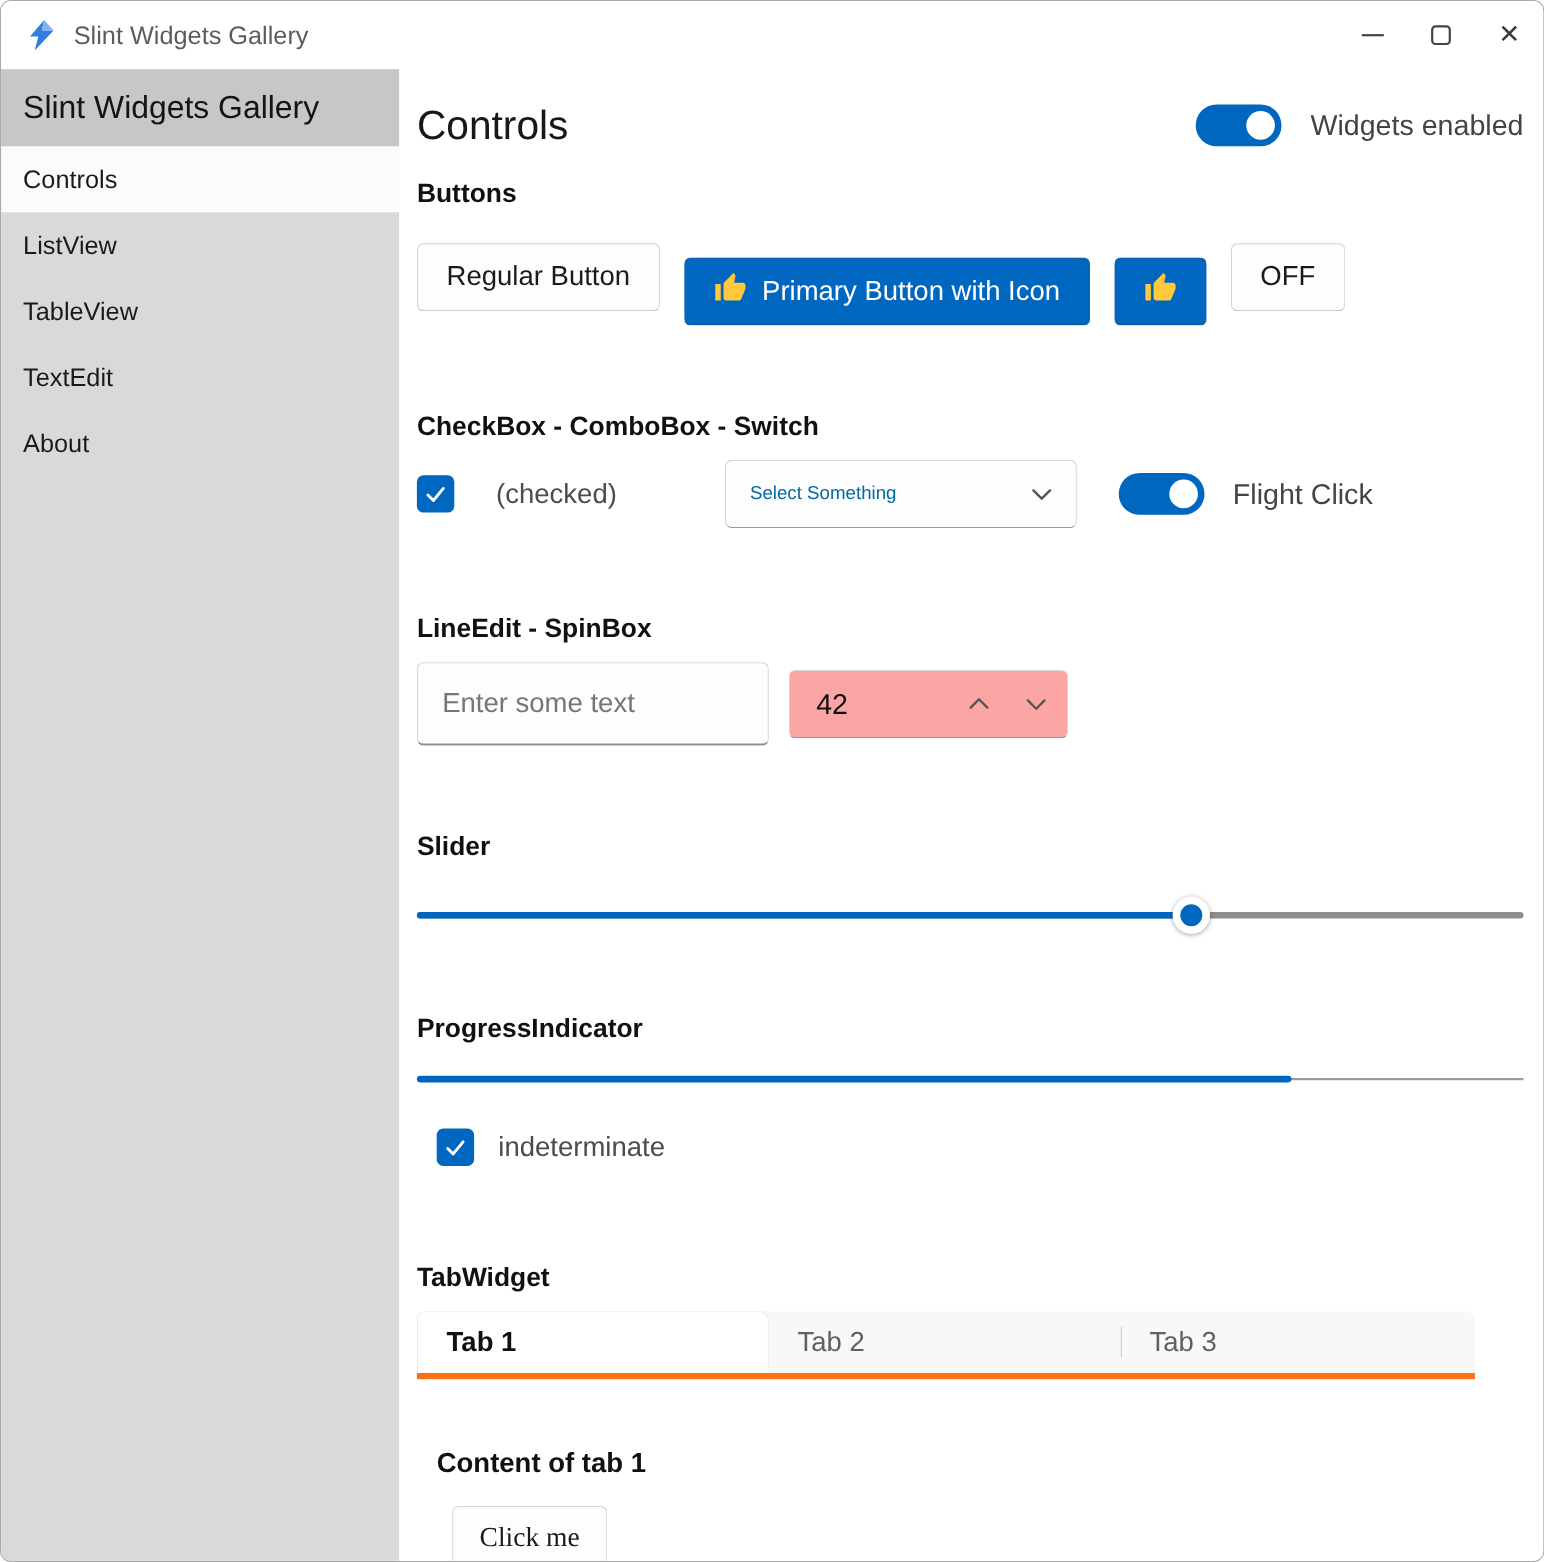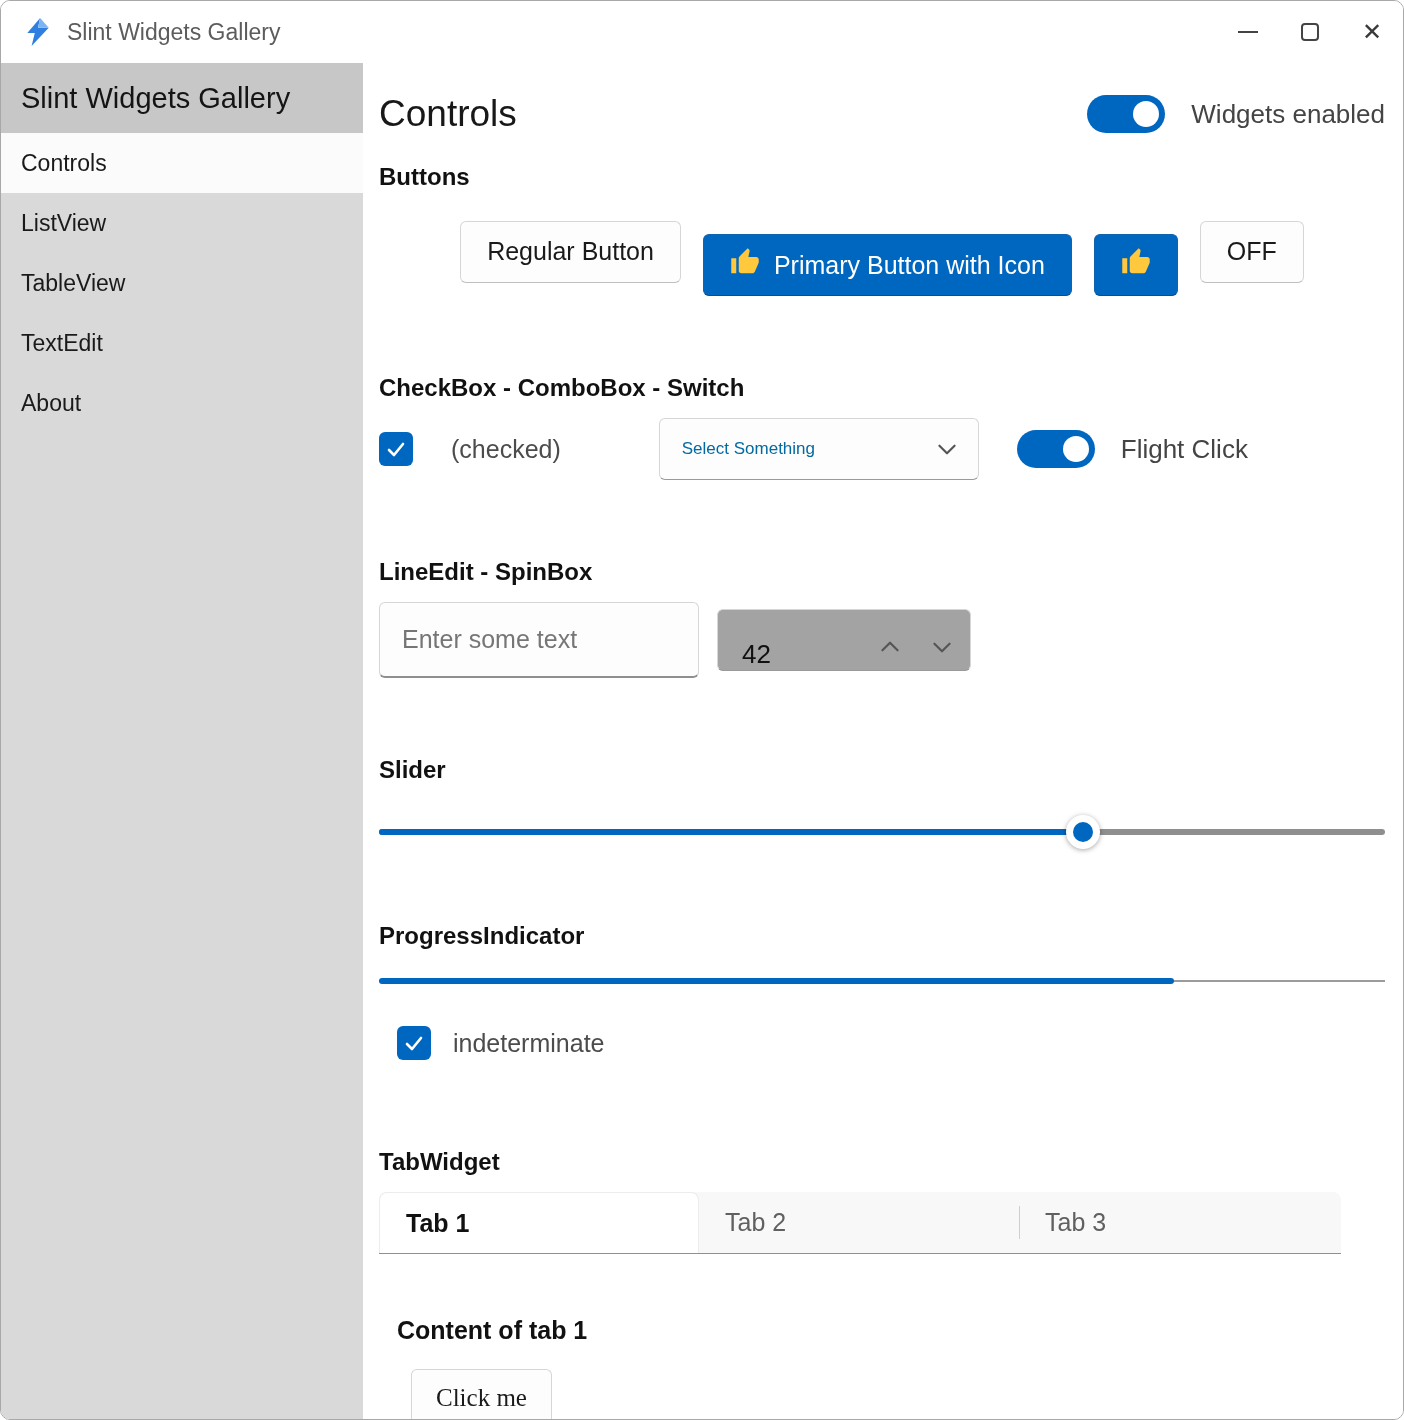--- a/index.html
+++ b/index.html
@@ -59,21 +59,21 @@
   .row{ margin-top:16px; display:flex; align-items:center; }
 
   
   .btn{
     height:62px; padding:0 26px; font-size:25px; color:#1a1a1a;
     background:#fdfdfd; border:1px solid #d6d6d6; border-bottom-color:#bfbfbf;
     border-radius:6px; cursor:pointer; display:inline-flex; align-items:center;
     justify-content:center; gap:14px; font-family:inherit;
   }
   .btn.primary{ background:var(--accent); color:#ffffff; border-color:#1063ad; border-bottom-color:#00509a;margin-top:27px; }
-  .btn-row{ gap:22px;justify-content:center; }
+  .btn-row{ gap:22px; }
 
   
   .checkbox{
     width:34px; height:34px; border-radius:6px; background:var(--accent);
     display:inline-flex; align-items:center; justify-content:center; cursor:pointer;
     flex:0 0 34px;
   }
 
   
   .combobox{
@@ -85,23 +85,23 @@
   .combobox .chev{ margin-left:auto; }
 
   .lineedit{
     width:320px; height:76px; background:#fdfdfd;
     border:1px solid #d6d6d6; border-bottom:2px solid #8f8f8f; border-radius:6px;
     font-size:25px; padding:18px 22px; color:#1a1a1a; font-family:inherit; outline:none;
   }
   .lineedit::placeholder{ color:#767676; }
 
   .spinbox{
-    width:254px; height:62px; margin-left:18px; background:#a3a3a3;
+    width:254px; height:62px; margin-left:18px; background:#fca5a5;
     border:1px solid #d6d6d6; border-bottom-color:#9a9a9a; border-radius:6px;
-    display:flex; align-items:flex-end; padding:0 2px 0 24px;
+    display:flex; align-items:center; padding:0 2px 0 24px;
   }
   .spin-value{ font-size:26px; color:#111; }
   .spin-btn{
     border:none; background:transparent; cursor:pointer; width:52px; height:46px;
     display:flex; align-items:center; justify-content:center;
   }
   .spin-btn:first-of-type{ margin-left:auto; }
 
   
   .switch{
@@ -138,21 +138,21 @@
   }
   .progress-fill{
     position:absolute; left:0; top:0; height:6px; border-radius:3px; background:var(--accent);
   }
   .indet-row{ margin-top:42px; padding-left:18px; gap:22px; }
   .cb-label{ font-size:25px; color:#4c4c4c; margin-left:38px; }
 
   
   .tabbar{
     margin-top:16px; width:962px; height:62px; display:flex;
-    background:#f8f8f8; border-radius:8px 8px 0 0; border-bottom:1px solid #f97316;
+    background:#f8f8f8; border-radius:8px 8px 0 0; border-bottom:6px solid #f97316;
   }
   .tab{
     width:320px; display:flex; align-items:center; padding-left:26px;
     font-size:25px; color:#606060; cursor:pointer; position:relative;
   }
   .tab.selected{
     background:#ffffff; color:#111; font-weight:700;
     border:1px solid #ececec; border-bottom:none; border-radius:8px 8px 0 0;
   }
   .tab.with-sep::before{

